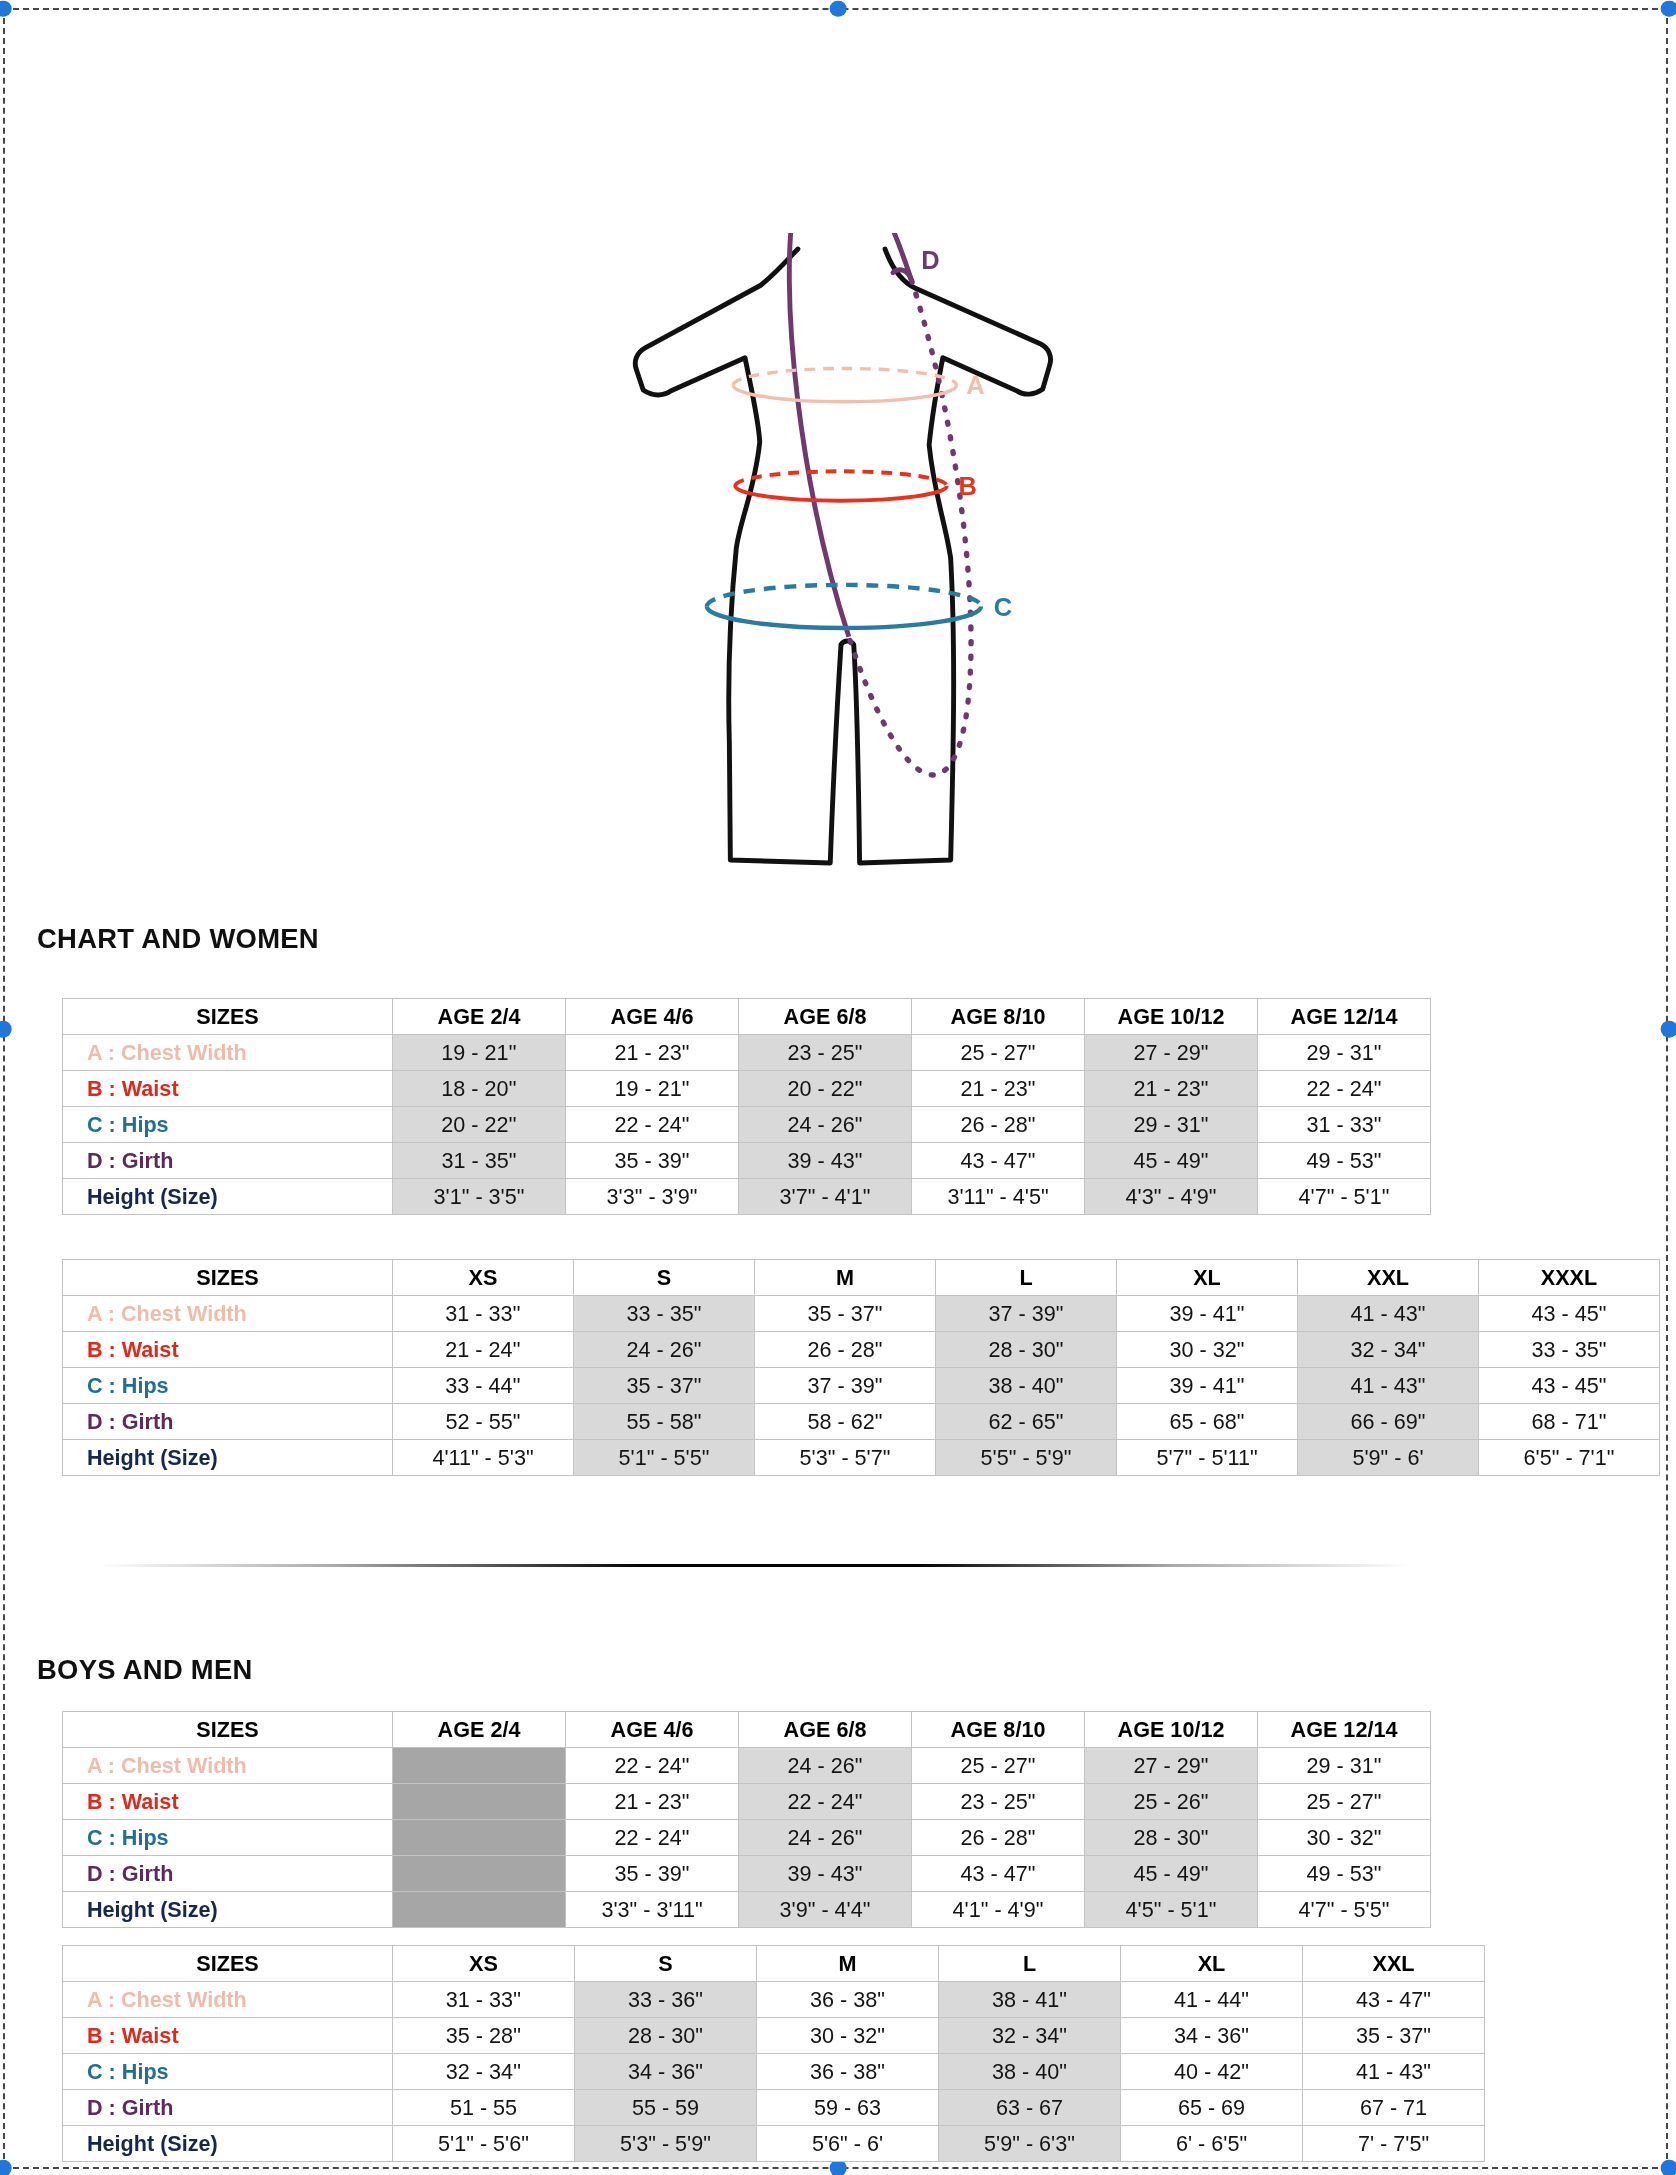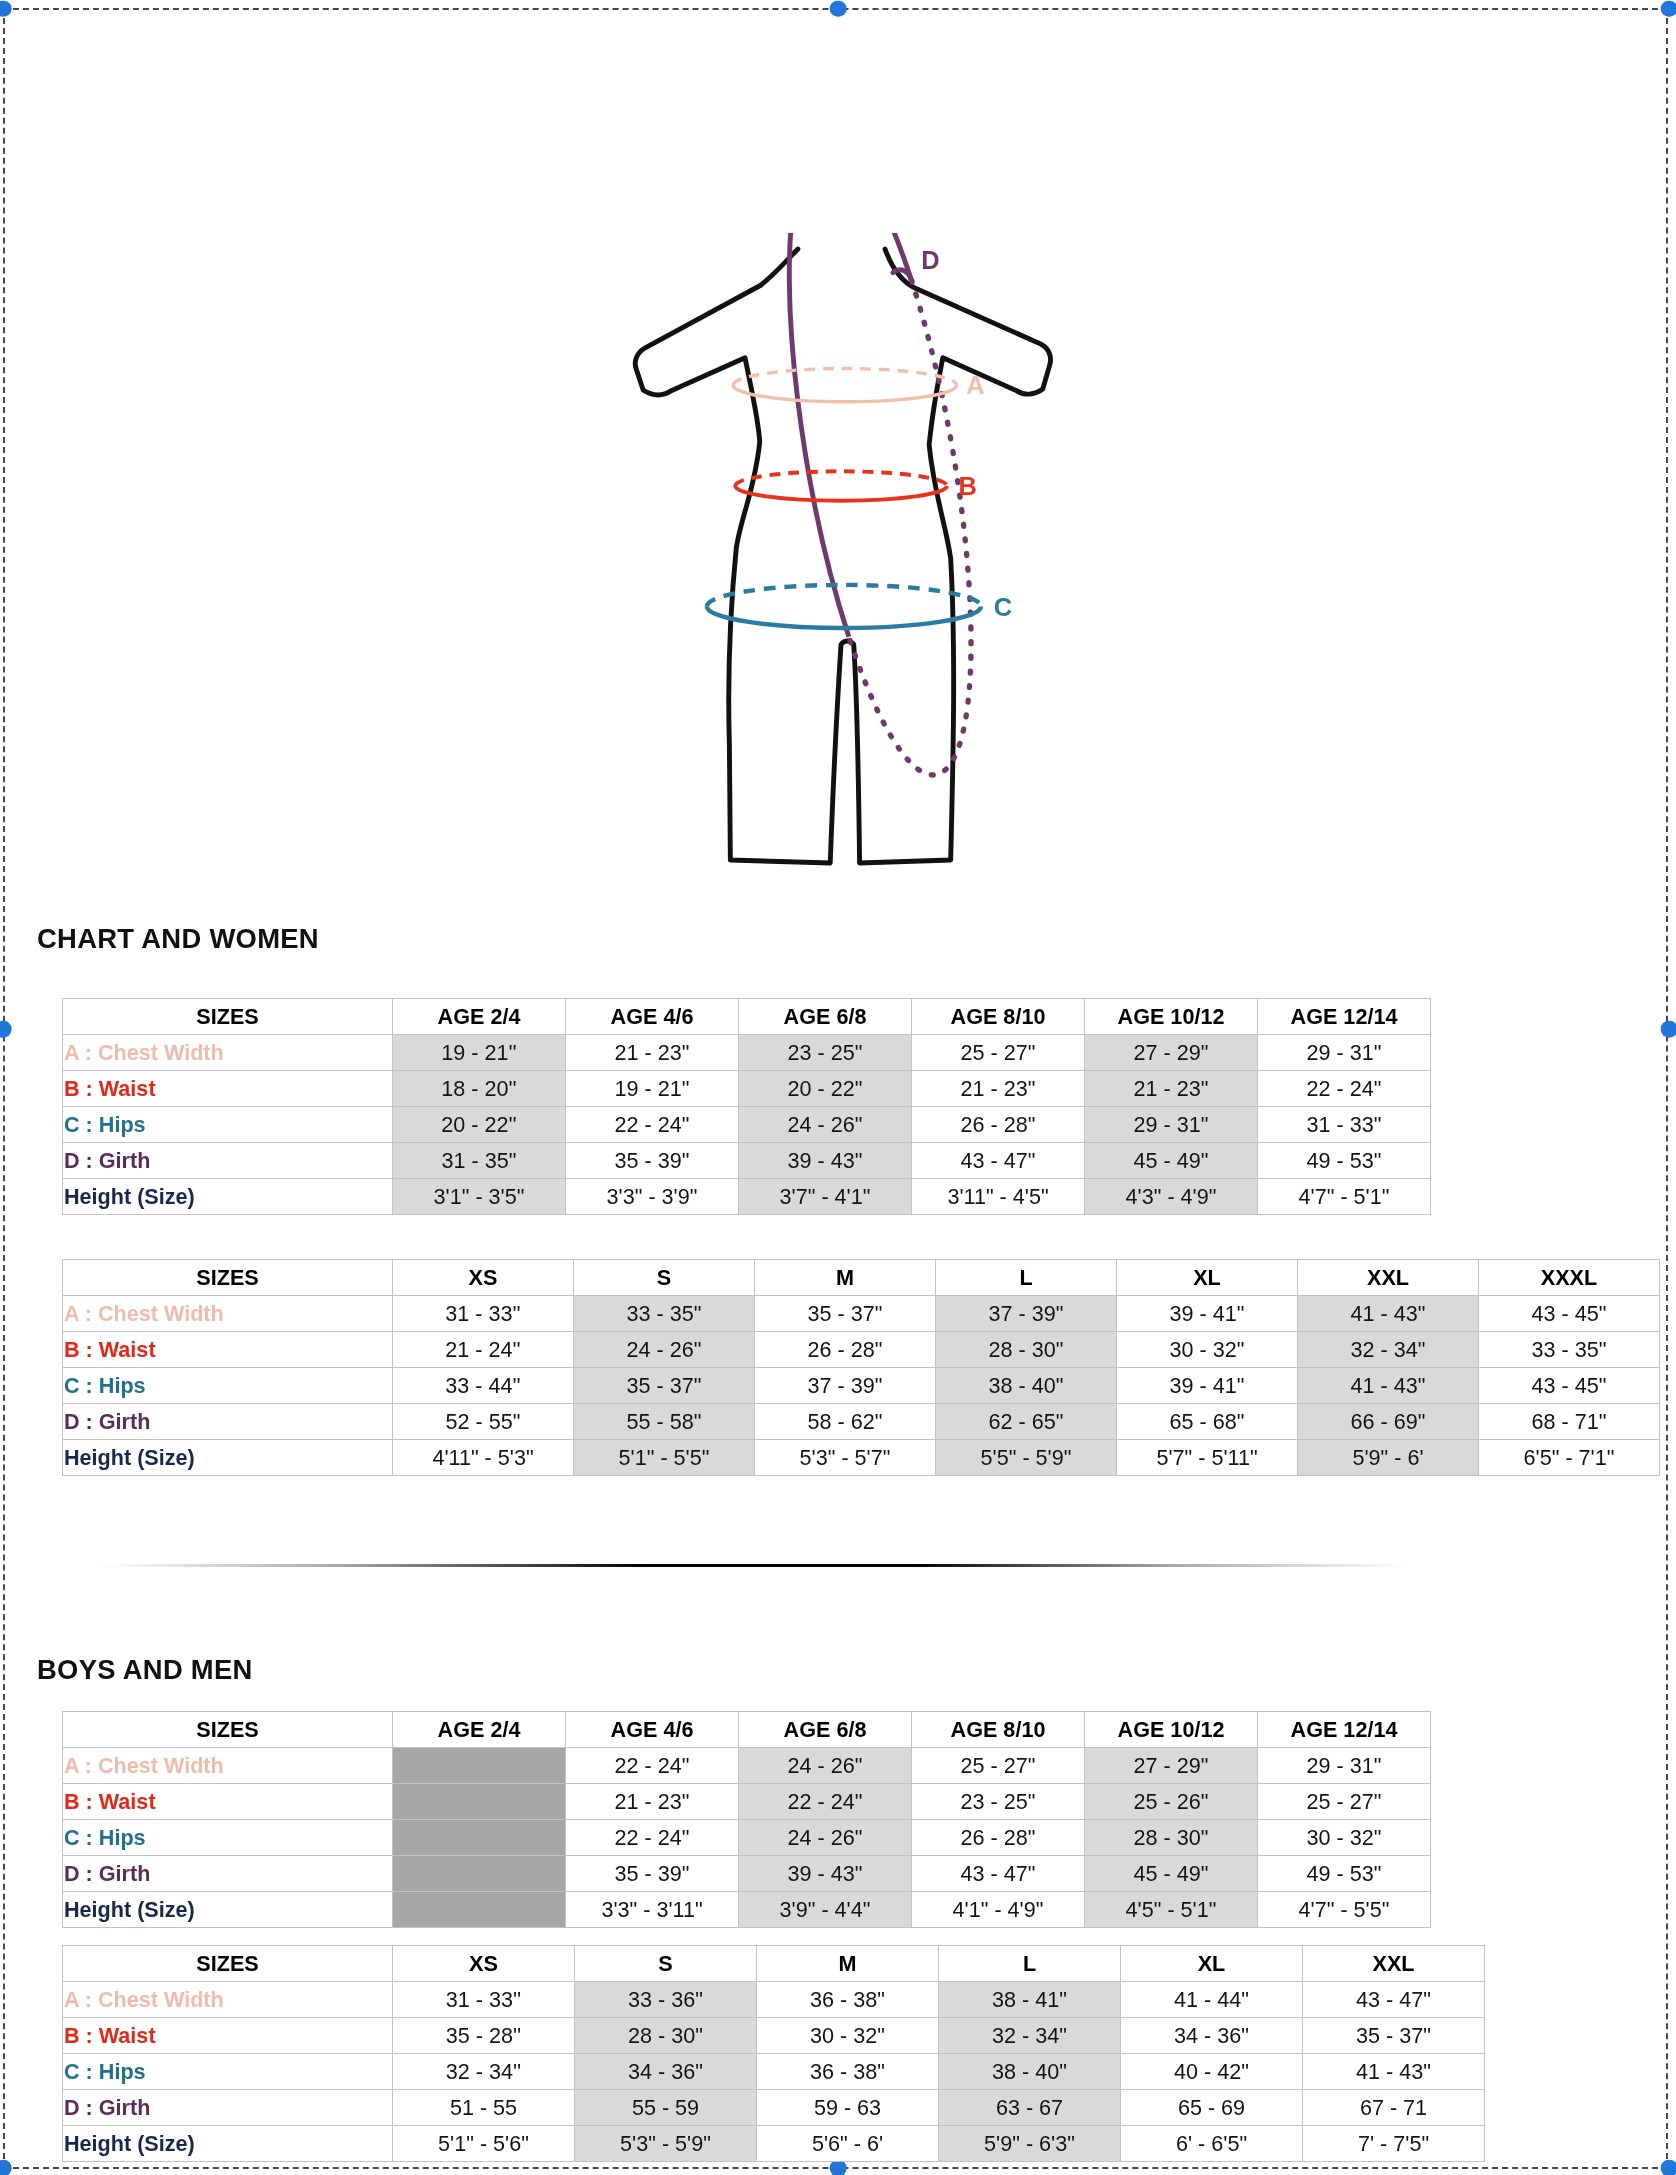--- a/index.html
+++ b/index.html
@@ -29,21 +29,21 @@
   
   table.size-table{position:absolute;left:34px;border-collapse:collapse;table-layout:fixed;background:#fff;margin-left:28px;}
   #girls-age-table{top:998px;}
   #girls-size-table{top:1259px;}
   #boys-age-table{top:1711px;}
   #boys-size-table{top:1945px;}
   .size-table th,.size-table td{
     border:1px solid #c3c3c3;height:35px;text-align:center;vertical-align:middle;
     font-size:21.6px;line-height:1;padding:0 4.9px;overflow:hidden;white-space:nowrap;}
   .size-table thead th{font-weight:bold;color:#000;background:#fff;}
-  .size-table tbody th.row-label{text-align:left;padding-left:1px;font-weight:bold;}
+  .size-table tbody th.row-label{text-align:left;padding-left:24px;font-weight:bold;}
   .size-table tbody td{font-weight:normal;color:#141414;}
   
   .divider{position:absolute;left:98px;top:1564px;width:1313px;height:2.9px;
     background:linear-gradient(to right,rgba(0,0,0,0),#aaa 18%,#000 42%,#000 62%,#aaa 82%,rgba(0,0,0,0));}
 </style>
 </head>
 <body>
 
 <div class="sheet">
 

